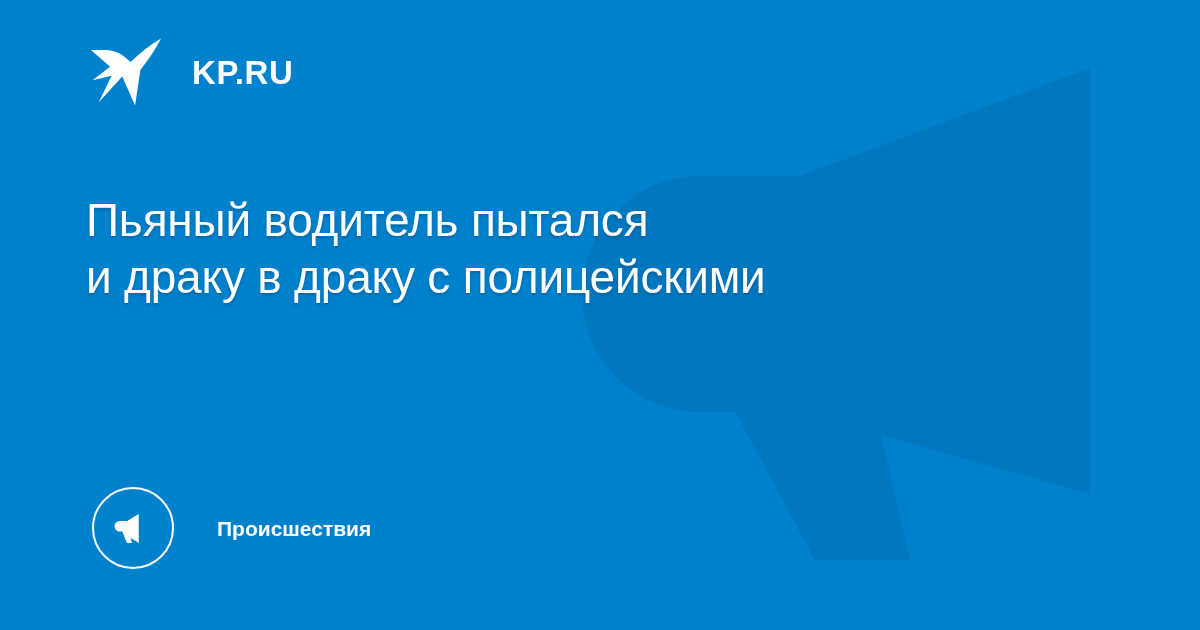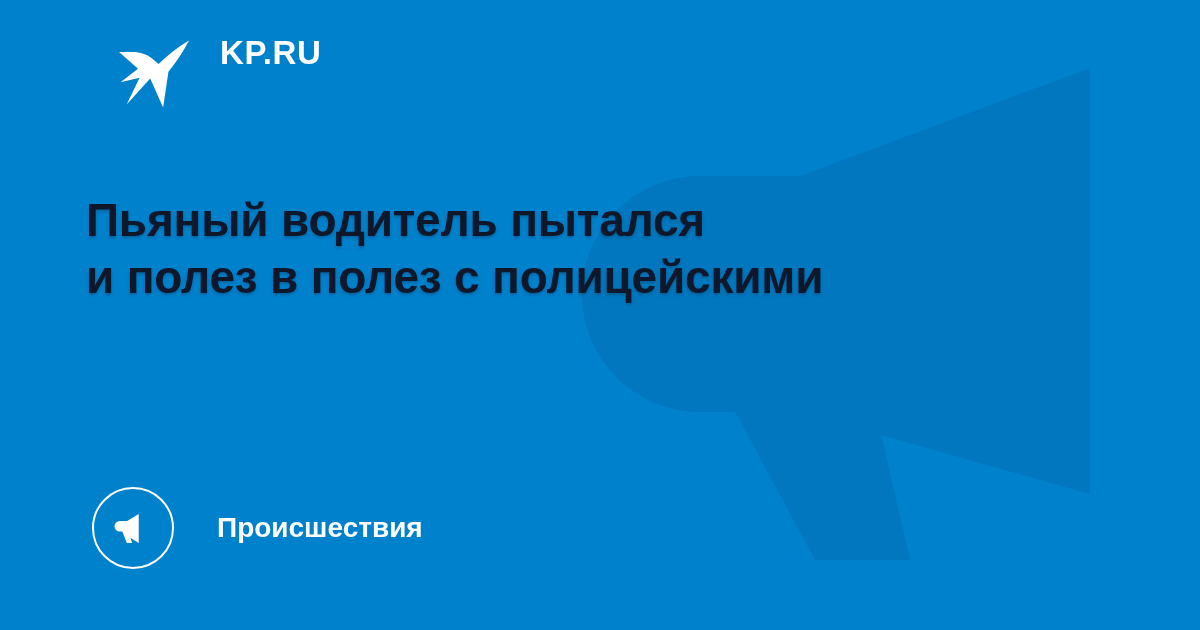--- a/index.html
+++ b/index.html
@@ -23,23 +23,24 @@
     position: absolute;
     inset: 0;
     width: 1200px;
     height: 630px;
     pointer-events: none;
   }
 
   
   .brand {
     position: absolute;
-    left: 116px;
+    left: 88px;
     top: 36px;
     display: flex;
+    align-items: center;
     height: 72px;
   }
   .brand-bird {
     width: 76px;
     height: 76px;
     display: block;
     flex: 0 0 auto;
   }
   .brand-word {
     margin-left: 28px;
@@ -52,23 +53,23 @@
   }
 
   
   .headline {
     position: absolute;
     left: 86px;
     top: 192px;
     width: 1000px;
   }
   .headline-line {
-    color: #0f172a;
+    color: #ffffff;
     font-size: 46px;
-    font-weight: bold;
+    font-weight: normal;
     line-height: 57px;
     letter-spacing: -0.2px;
     white-space: nowrap;
     text-shadow: 0 2px 3px rgba(0, 58, 94, 0.38);
   }
 
   
   .category {
     position: absolute;
     left: 92px;
@@ -89,21 +90,21 @@
     flex: 0 0 auto;
   }
   .category-circle svg {
     display: block;
     width: 44px;
     height: 44px;
   }
   .category-label {
     margin-left: 43px;
     color: #ffffff;
-    font-size: 28px;
+    font-size: 21px;
     font-weight: bold;
     line-height: 1;
     white-space: nowrap;
   }
 </style>
 </head>
 <body>
 
 <div class="card">
 
@@ -118,21 +119,21 @@
 
   <div class="brand">
     <svg class="brand-bird" viewBox="0 0 100 100" aria-hidden="true">
       <path fill="#ffffff" d="M96,6 C82,14 68,25 56,37 L48,30 C41,24 32,21 22,21 L4,21 L29,43 L6,61 L31,55 L14,90 L45,56 L62,94 L69,47 C78,36 88,22 96,6 Z"></path>
     </svg>
     <div class="brand-word">KP.RU</div>
   </div>
 
   <div class="headline">
     <div class="headline-line">Пьяный водитель пытался</div>
-    <div class="headline-line">и полез в полез с полицейскими</div>
+    <div class="headline-line">и драку в драку с полицейскими</div>
   </div>
 
   <div class="category">
     <div class="category-circle">
       <svg viewBox="0 0 100 100" aria-hidden="true">
         <path fill="#ffffff" d="M63,18 L63,84 L34,66 L34,36 Z"></path>
         <path fill="#ffffff" d="M36,34 L20,34 A12,12 0 0 0 20,58 L36,58 Z"></path>
         <path fill="#ffffff" d="M25,56 L39,56 L48,84 L36,84 Z"></path>
       </svg>
     </div>

